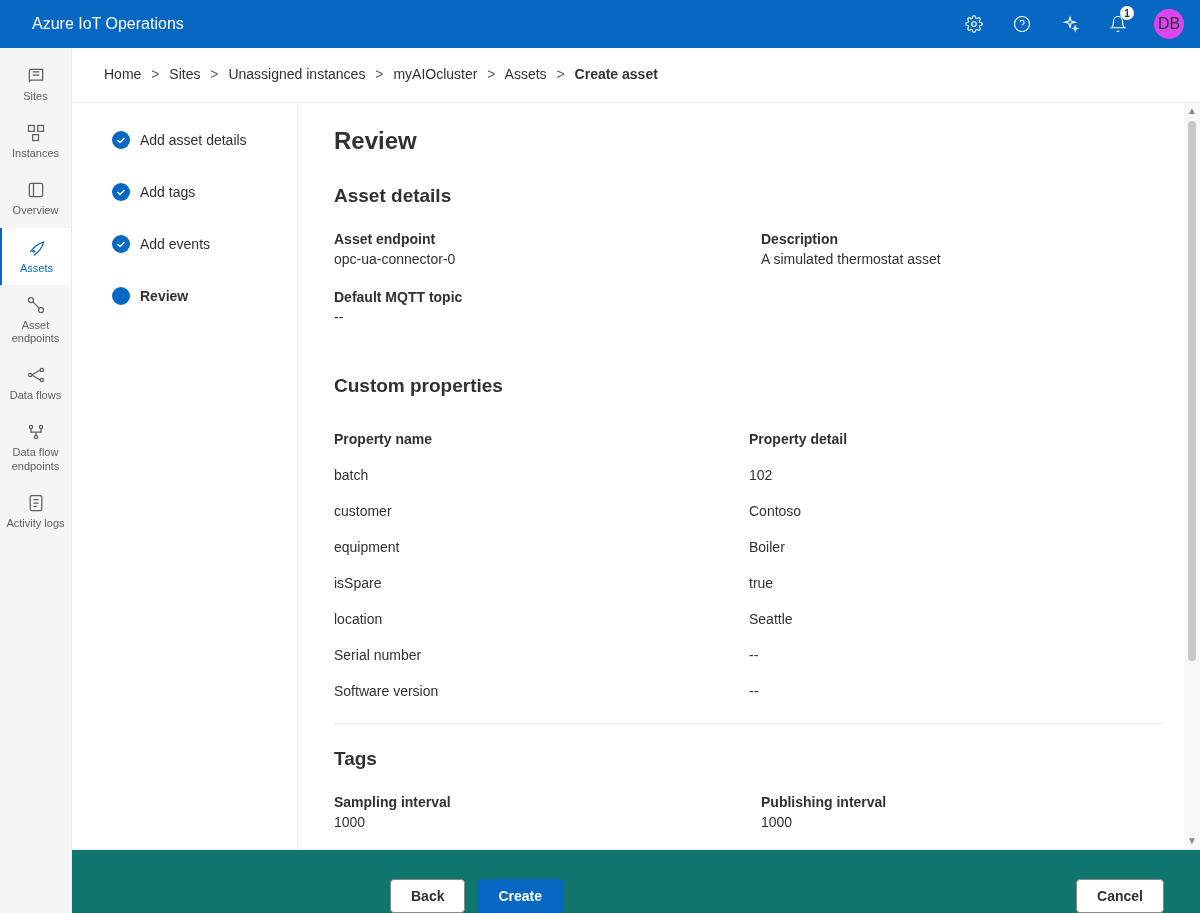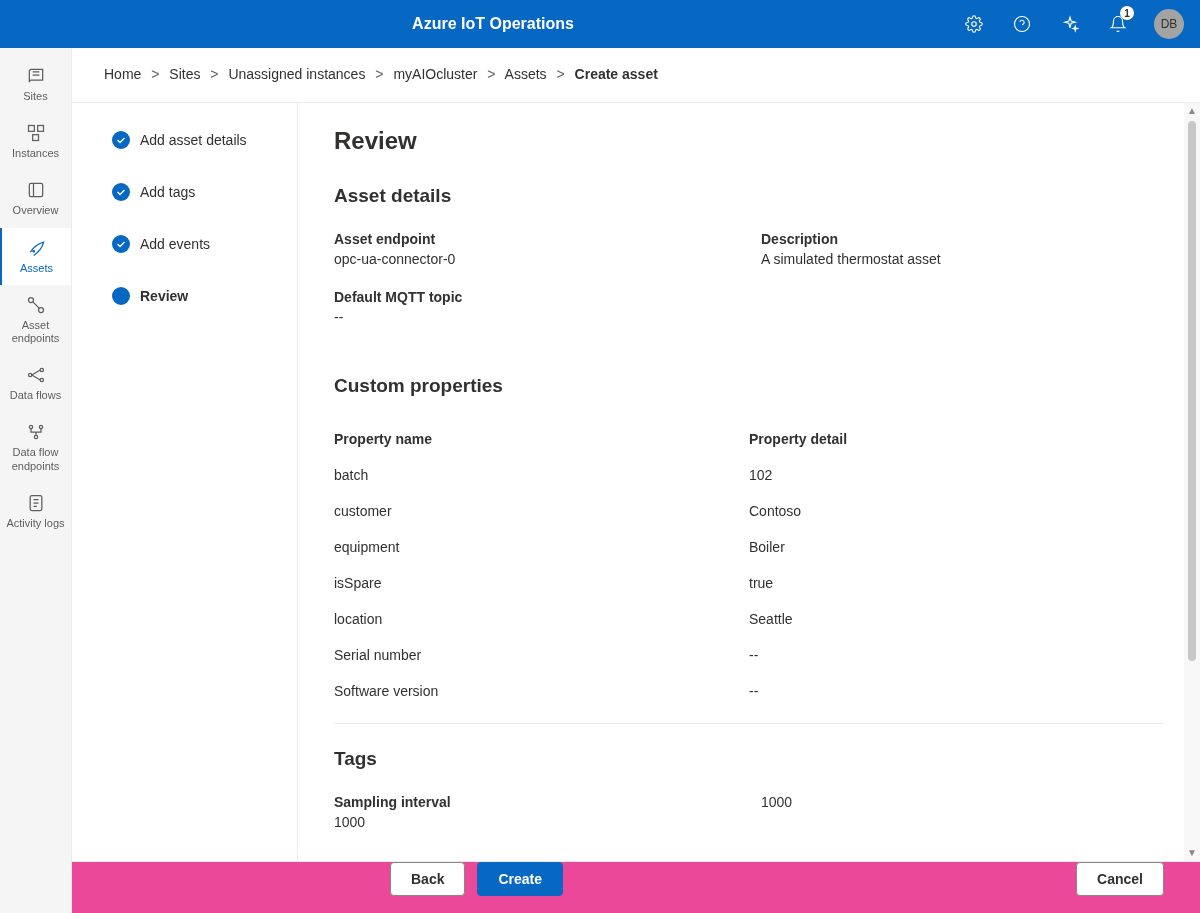--- a/index.html
+++ b/index.html
@@ -24,23 +24,22 @@
       height: 48px;
       background: #0668c2;
       color: #fff;
       display: flex;
       align-items: center;
       padding: 0 16px 0 32px;
       flex-shrink: 0;
     }
     .topbar-title {
       font-size: 16px;
-      font-weight: 700;
+      font-weight: 400;
       flex: 1;
-      text-align: center;
     }
     .topbar-actions {
       display: flex;
       align-items: center;
       gap: 8px;
     }
     .topbar-icon-btn {
       width: 40px;
       height: 48px;
       display: flex;
@@ -63,26 +62,26 @@
       border-radius: 7px;
       display: flex;
       align-items: center;
       justify-content: center;
       padding: 0 3px;
     }
     .avatar {
       width: 30px;
       height: 30px;
       border-radius: 50%;
-      background: #a3a3a3;
+      background: #d946ef;
       color: #323130;
       display: flex;
       align-items: center;
       justify-content: center;
-      font-size: 12px;
+      font-size: 16px;
       font-weight: 500;
       margin-left: 8px;
       cursor: pointer;
     }
 
     
     .body-area {
       flex: 1;
       display: flex;
       overflow: hidden;
@@ -226,28 +225,28 @@
       margin: 14px 0 24px;
     }
     .tags-row {
       display: grid;
       grid-template-columns: 1fr 1fr;
       column-gap: 24px;
     }
 
     
     .footer-bar {
-      height: 52px;
+      height: 64px;
       border-top: 1px solid #edebe9;
       display: flex;
-      align-items: flex-start;
+      align-items: flex-end;
       padding: 0 36px 0 318px;
       gap: 12px;
       flex-shrink: 0;
-      background: #ec4899;
+      background: #0f766e;
     }
     .btn {
       height: 34px;
       padding: 0 20px;
       border-radius: 4px;
       font-size: 14px;
       font-weight: 600;
       cursor: pointer;
       border: 1px solid #8a8886;
       background: #fff;
@@ -499,20 +498,21 @@
         </table>
         <hr class="divider">
 
         <h2>Tags</h2>
         <div class="tags-row">
           <div class="field-group">
             <div class="field-label">Sampling interval</div>
             <div class="field-value">1000</div>
           </div>
           <div class="field-group">
+            <div class="field-label">Publishing interval</div>
             <div class="field-value">1000</div>
           </div>
         </div>
       </div>
 
       <div class="scroll-track">
         <div class="scroll-arrow">▲</div>
         <div class="scroll-thumb"></div>
         <div class="scroll-flex"></div>
         <div class="scroll-arrow">▼</div>

